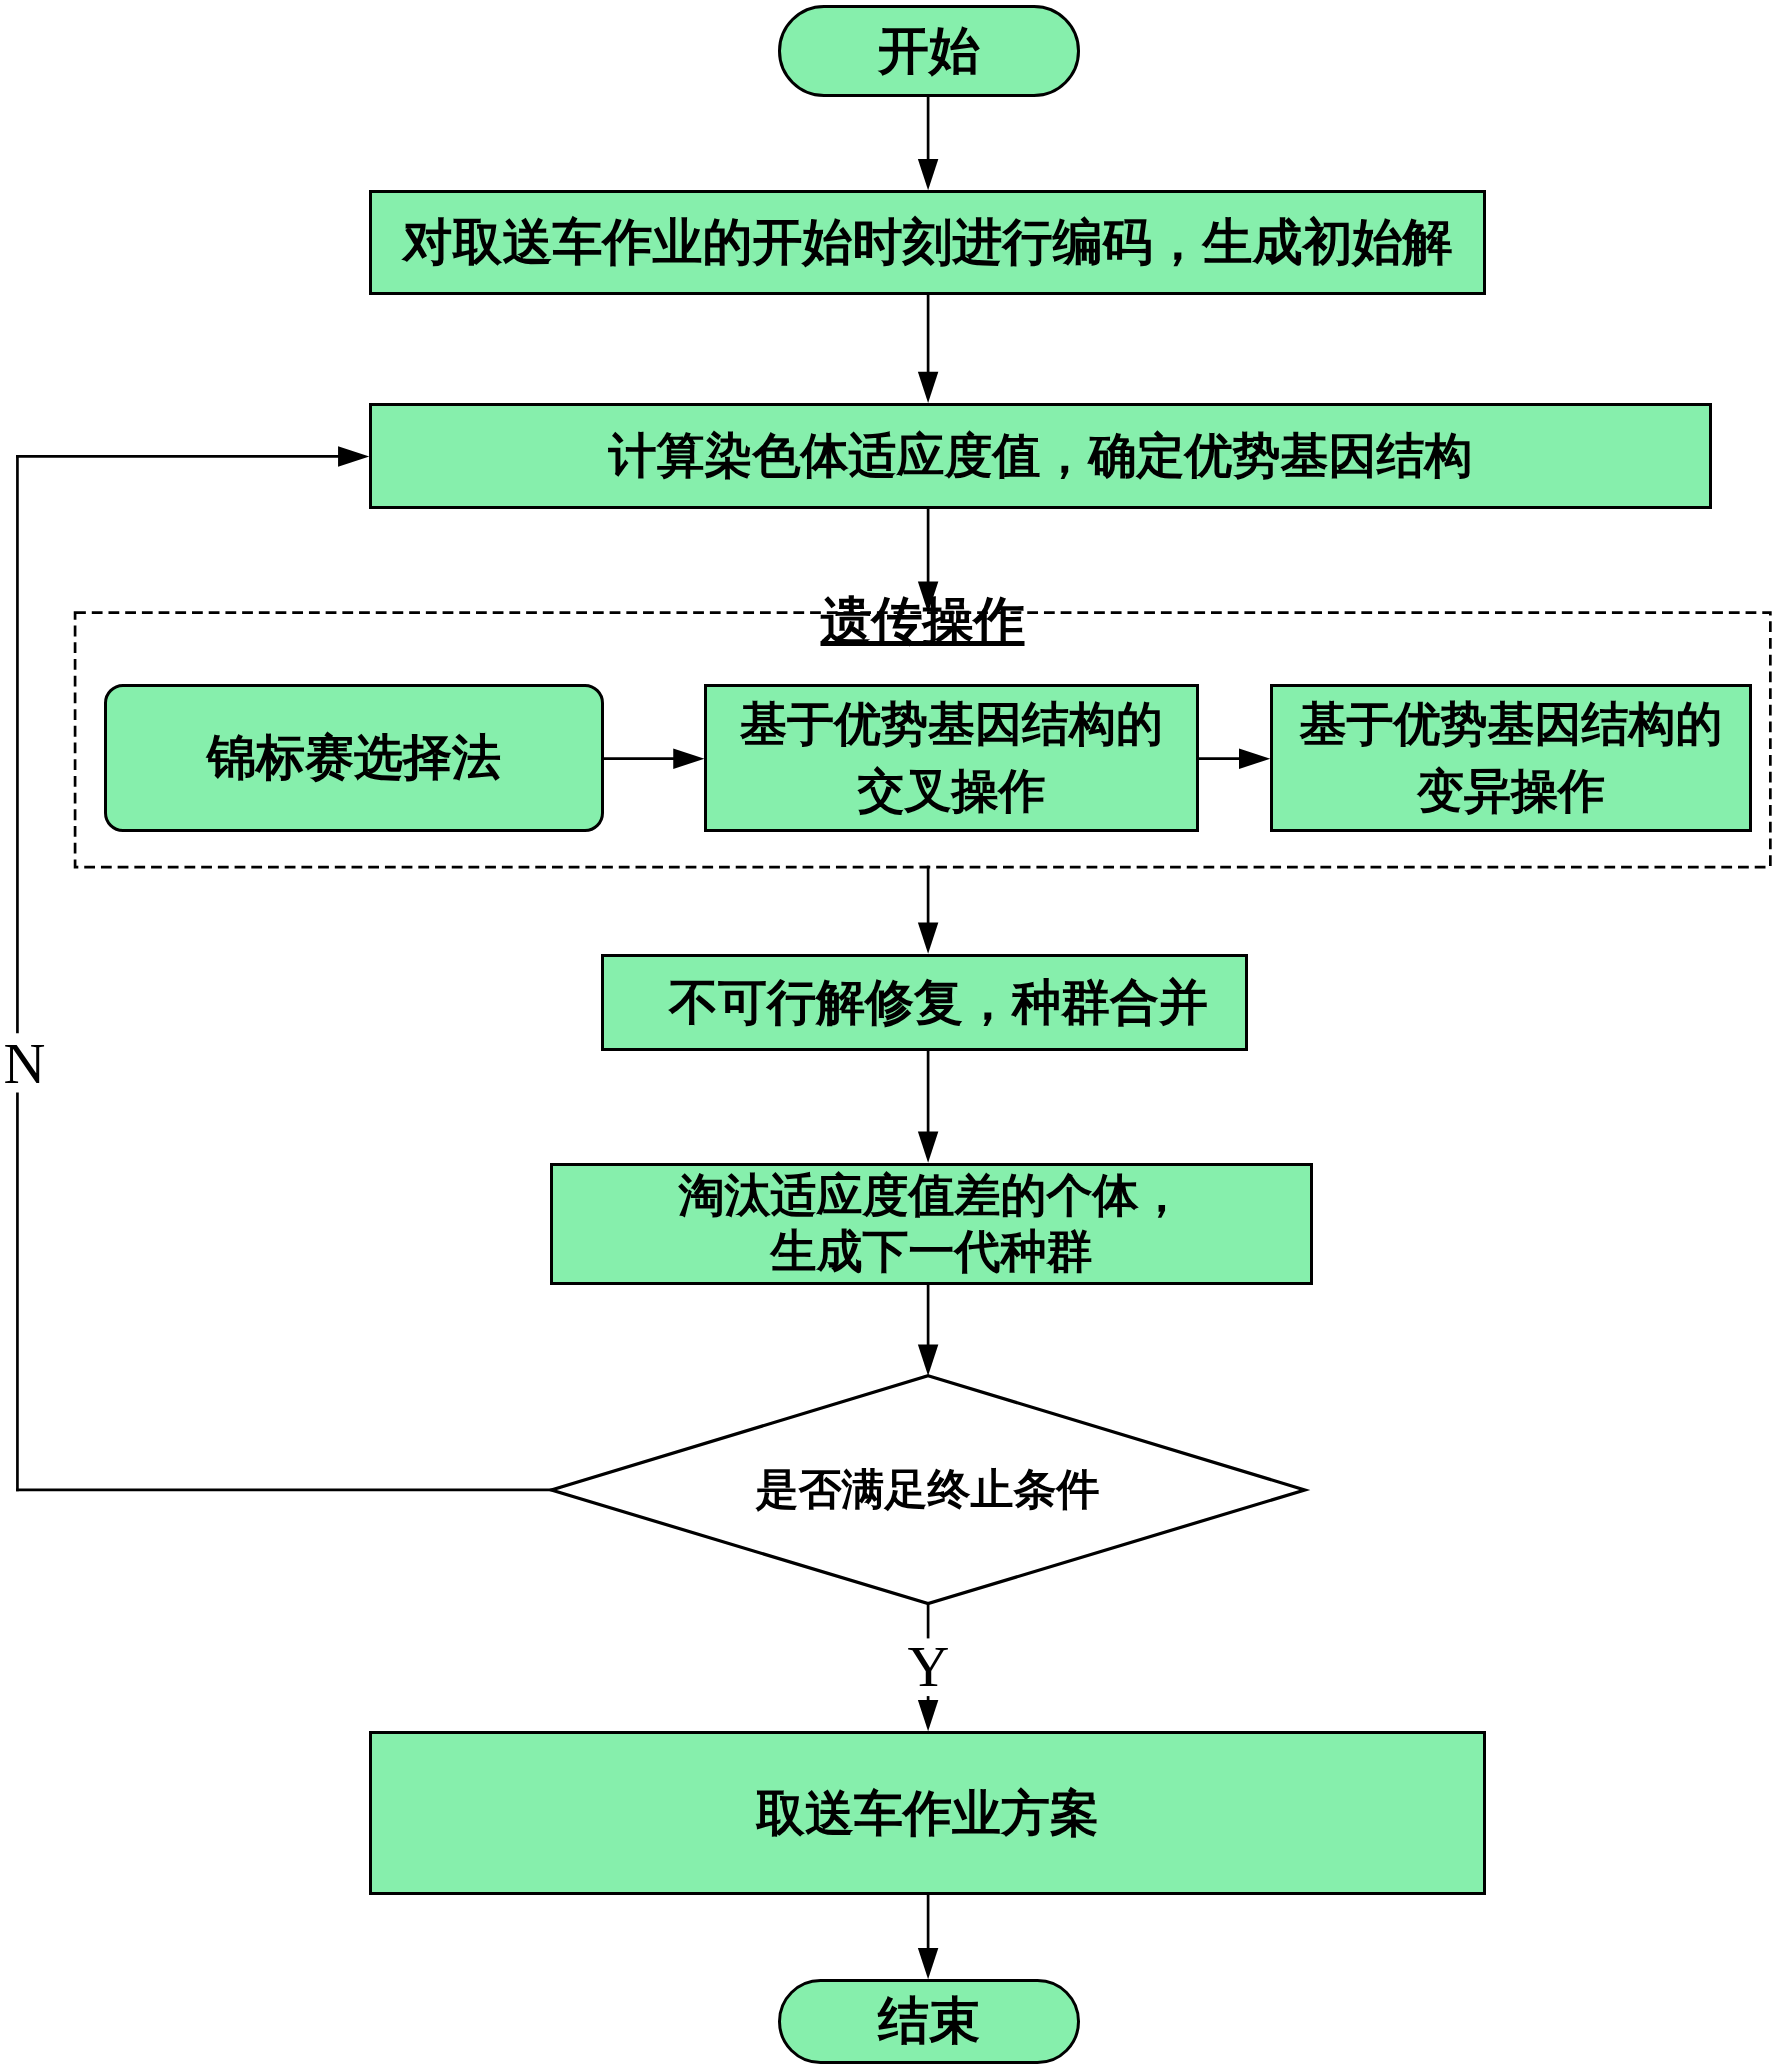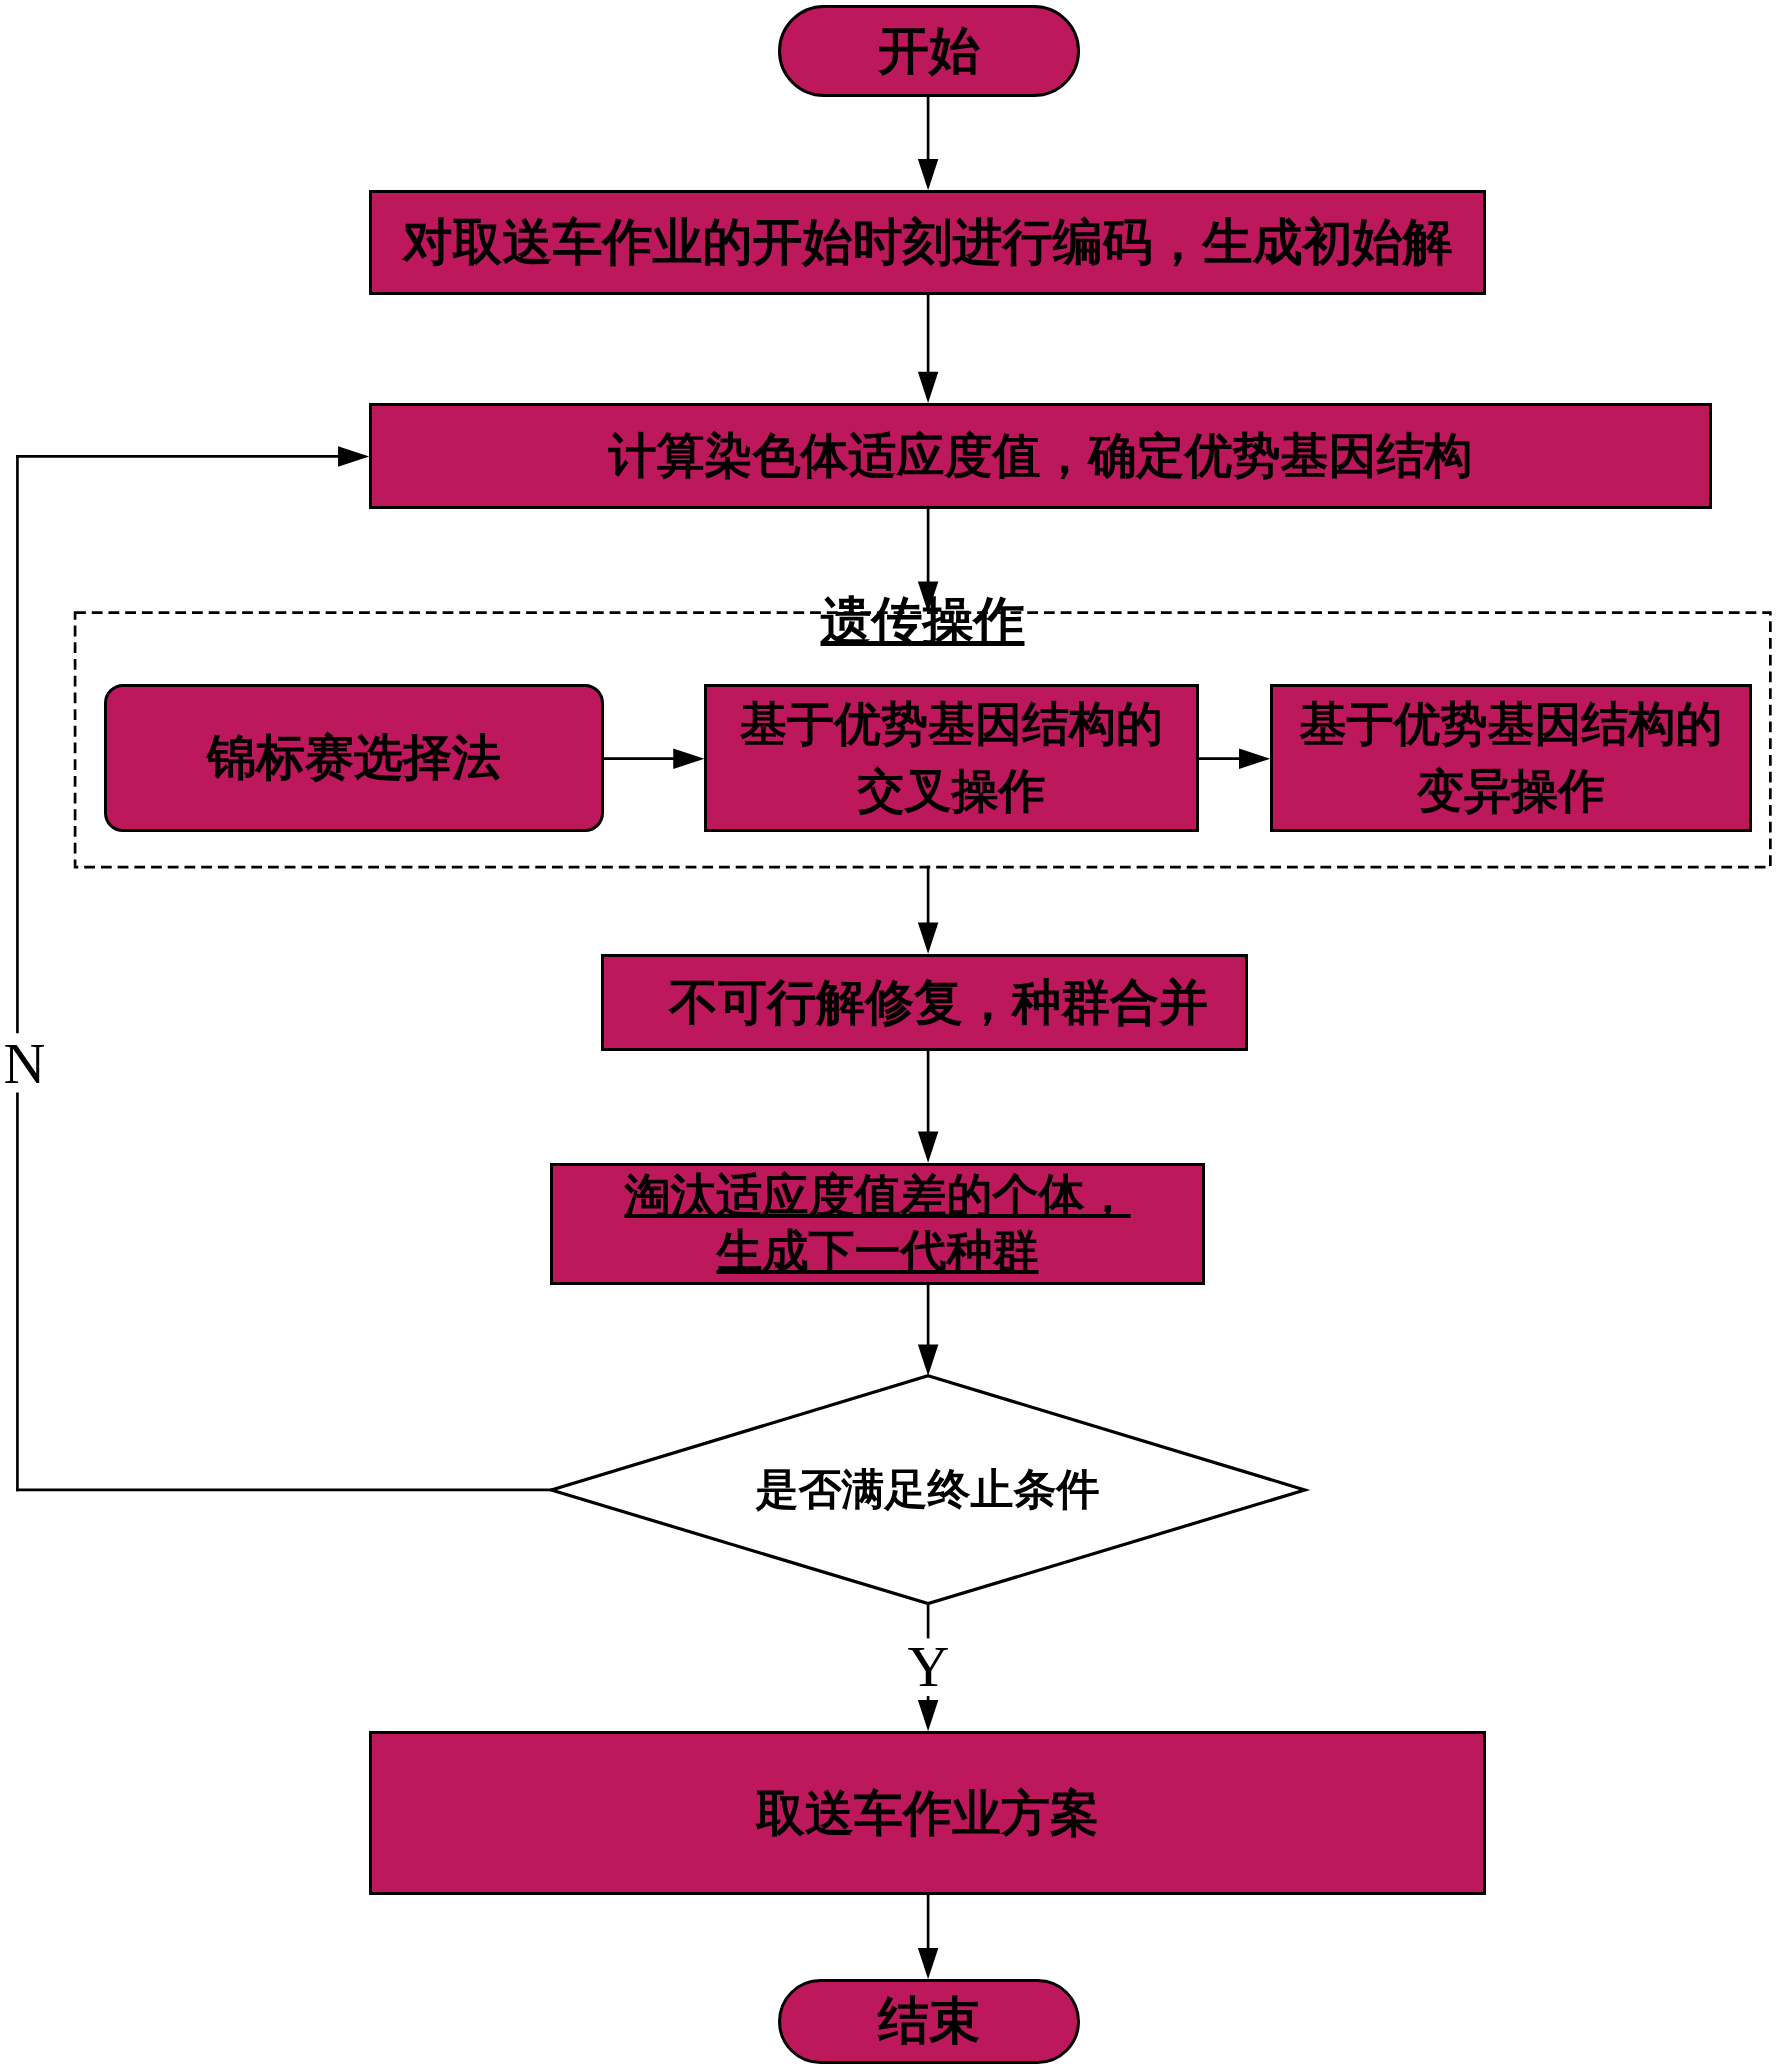--- a/index.html
+++ b/index.html
@@ -21,37 +21,37 @@
     position:absolute;
     z-index:2;
     display:flex;
     flex-direction:column;
     align-items:center;
     justify-content:center;
     text-align:center;
     box-sizing:border-box;
   }
   .shape{
-    background:#be185d;
+    background:#86efac;
     border:3.8px solid #000;
   }
   .oval{border-radius:51px;}
   .cn{font-weight:bold;}
   .line{display:block;}
   .latin{font-weight:normal;}
 
   #start-oval   {left:778px; top:5.4px;   width:302px;  height:92px; font-size:51px;}
   #box-encode   {left:369px;  top:190px;  width:1117px; height:105px; font-size:50px;}
   #box-fitness  {left:369px;  top:403px;  width:1343px; height:106px; font-size:48px;}
   #genetic-label{left:75px;  top:590px; width:1695px; height:62px; font-size:51px; background:transparent;text-decoration:underline;}
   #box-selection{left:104px;  top:684px; width:500px;  height:148px; font-size:49px;border-radius:19px;}
   #box-crossover{left:704px; top:684px; width:495px;  height:148px; font-size:47px; line-height:67px;}
   #box-mutation {left:1270px; top:684px; width:482px;  height:148px; font-size:47px; line-height:67px;}
   #box-repair   {left:601px; top:954px; width:647px; height:97px; font-size:49px;padding-left:28px;}
-  #box-nextgen  {left:550px; top:1163px; width:655px; height:122px; font-size:46px; line-height:56px;text-decoration:underline;}
+  #box-nextgen  {left:550px; top:1163px; width:763px; height:122px; font-size:46px; line-height:56px;}
   #diamond-label{left:551px; top:1376px; width:753px; height:228px; font-size:43px; background:transparent;}
   #y-label      {left:888px; top:1638px; width:81px;  height:57px; font-size:58px;}
   #box-output   {left:369px;  top:1731px; width:1117px; height:164px; font-size:49px; line-height:73px;}
   #end-oval     {left:778px; top:1979px; width:302px;  height:85px; font-size:51px;}
   #n-label      {left:0px;    top:1034px; width:49px;   height:59px; font-size:58px;}
 </style>
 </head>
 <body>
 
 <div class="canvas">

